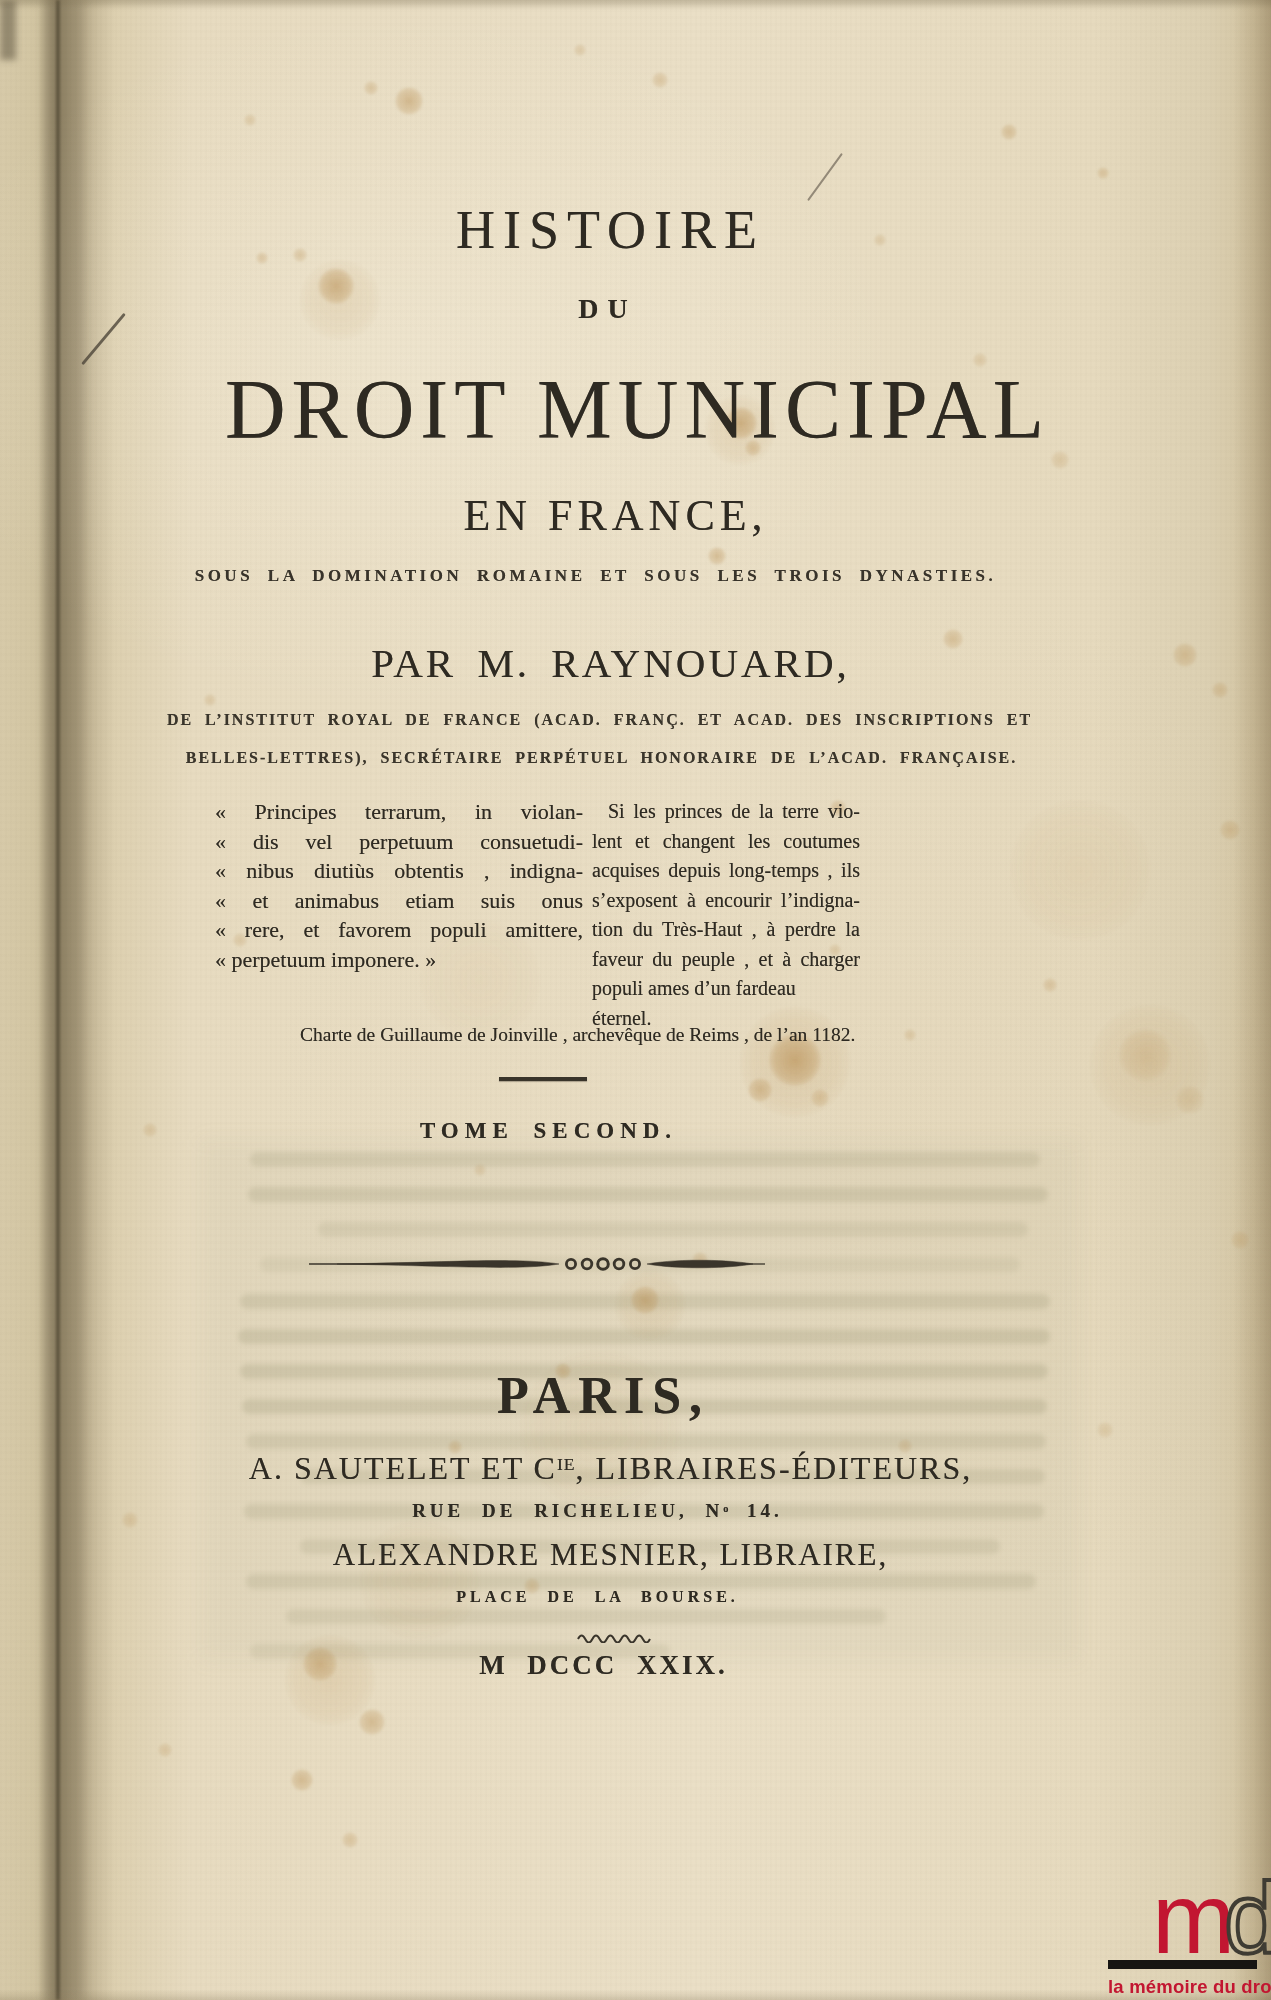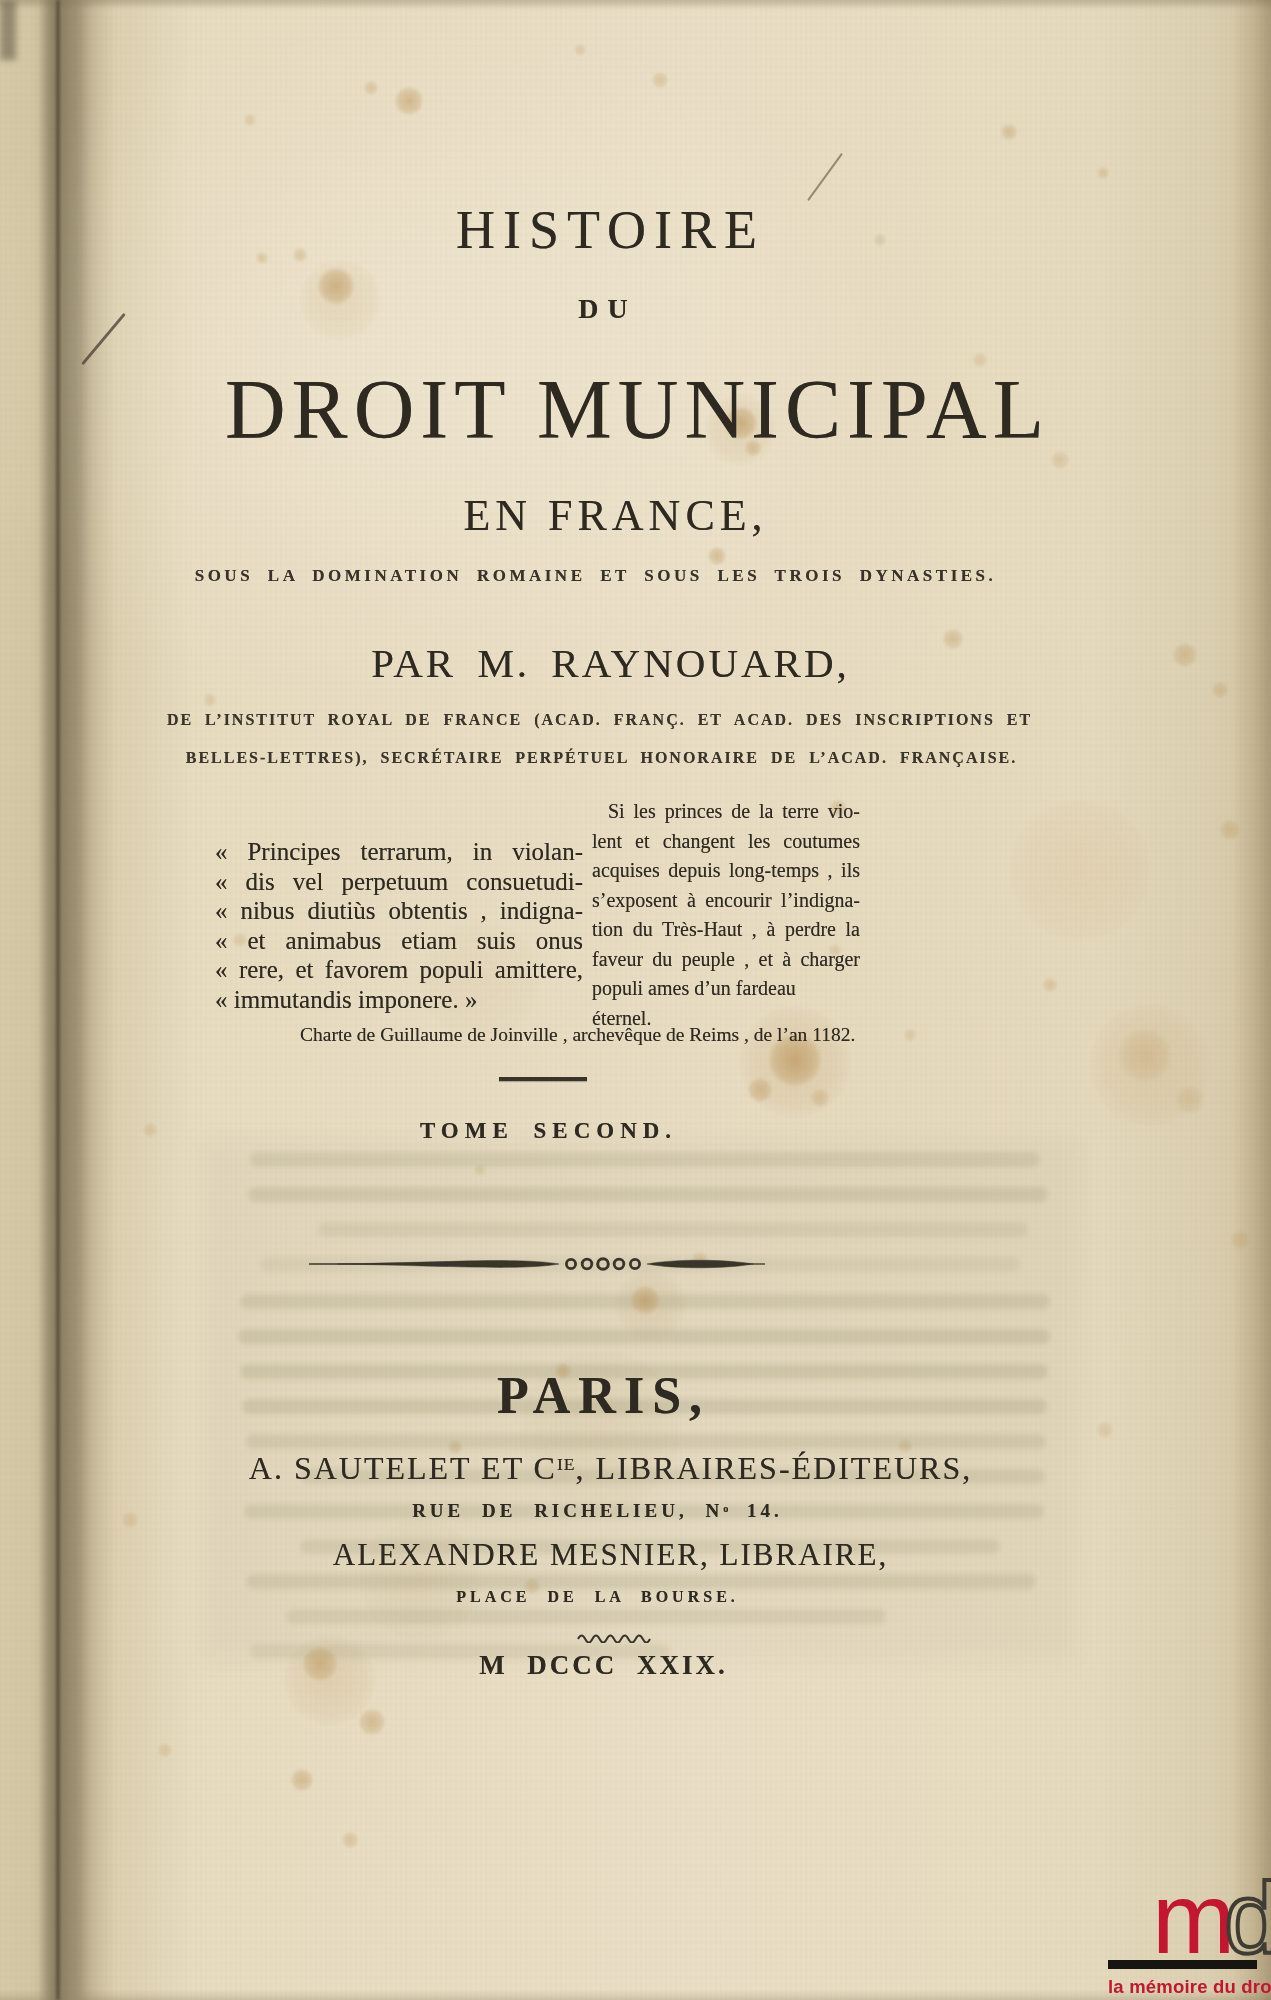--- a/index.html
+++ b/index.html
@@ -28,21 +28,21 @@
   #t-histoire{top:199px;font-size:54px;letter-spacing:8px;transform:translateX(-25px);}
   #t-du{top:293px;font-size:28px;font-weight:bold;letter-spacing:9px;transform:translateX(-28px);}
   #t-droit{top:361px;font-size:84px;letter-spacing:6px;transform:translateX(2px);}
   #t-france{top:490px;font-size:44px;letter-spacing:5px;transform:translateX(-20px);}
   #t-sub{top:566px;font-size:17px;font-weight:bold;letter-spacing:3.5px;word-spacing:7px;transform:translateX(-40px);color:#38332a;}
   #t-par{top:639px;font-size:41px;letter-spacing:3px;word-spacing:8px;transform:translateX(-25px);}
   #t-auth1{top:711px;transform:translateX(-36px);}
   #t-auth2{top:749px;transform:translateX(-34px);}
   .authline{font-size:16px;font-weight:bold;letter-spacing:2px;word-spacing:6px;color:#3a352b;}
 
-  .lat{position:absolute;left:215px;top:797px;width:368px;font-size:25px;line-height:29.5px;margin-top:40px;}
+  .lat{position:absolute;left:215px;top:797px;width:368px;font-size:22px;line-height:29.5px;}
   .fr {position:absolute;left:592px;top:797px;width:268px;font-size:20px;line-height:29.5px;}
   .jline{text-align:justify;text-align-last:justify;}
   .fr .first{text-indent:16px;}
   #attr{position:absolute;left:300px;top:1024px;font-size:19.5px;white-space:nowrap;}
 
   #tome-rule{position:absolute;left:499px;top:1077px;width:88px;height:3.5px;background:#39342a;box-shadow:0 1px 1px rgba(57,52,42,0.35);}
   #t-tome{top:1118px;font-size:23px;font-weight:bold;letter-spacing:6px;word-spacing:8px;transform:translateX(-87px);}
 
   #ornament{position:absolute;left:307px;top:1253px;}
   #squiggle{position:absolute;left:576px;top:1631px;}
@@ -172,21 +172,21 @@
     <div class="tline" id="t-par">PAR M. RAYNOUARD,</div>
     <div class="tline authline" id="t-auth1">DE L’INSTITUT ROYAL DE FRANCE (ACAD. FRANÇ. ET ACAD. DES INSCRIPTIONS ET</div>
     <div class="tline authline" id="t-auth2">BELLES-LETTRES), SECRÉTAIRE PERPÉTUEL HONORAIRE DE L’ACAD. FRANÇAISE.</div>
 
     <div class="lat">
       <div class="jline">« Principes terrarum, in violan-</div>
       <div class="jline">« dis vel perpetuum consuetudi-</div>
       <div class="jline">« nibus diutiùs obtentis , indigna-</div>
       <div class="jline">« et animabus etiam suis onus</div>
       <div class="jline">« rere, et favorem populi amittere,</div>
-      <div>« immutandis imponere. »</div>
+      <div>« perpetuum imponere. »</div>
     </div>
 
     <div class="fr">
       <div class="jline first">Si les princes de la terre vio-</div>
       <div class="jline">lent et changent les coutumes</div>
       <div class="jline">acquises depuis long-temps , ils</div>
       <div class="jline">s’exposent à encourir l’indigna-</div>
       <div class="jline">tion du Très-Haut , à perdre la</div>
       <div class="jline">faveur du peuple , et à charger</div>
       <div>populi ames d’un fardeau éternel.</div>

